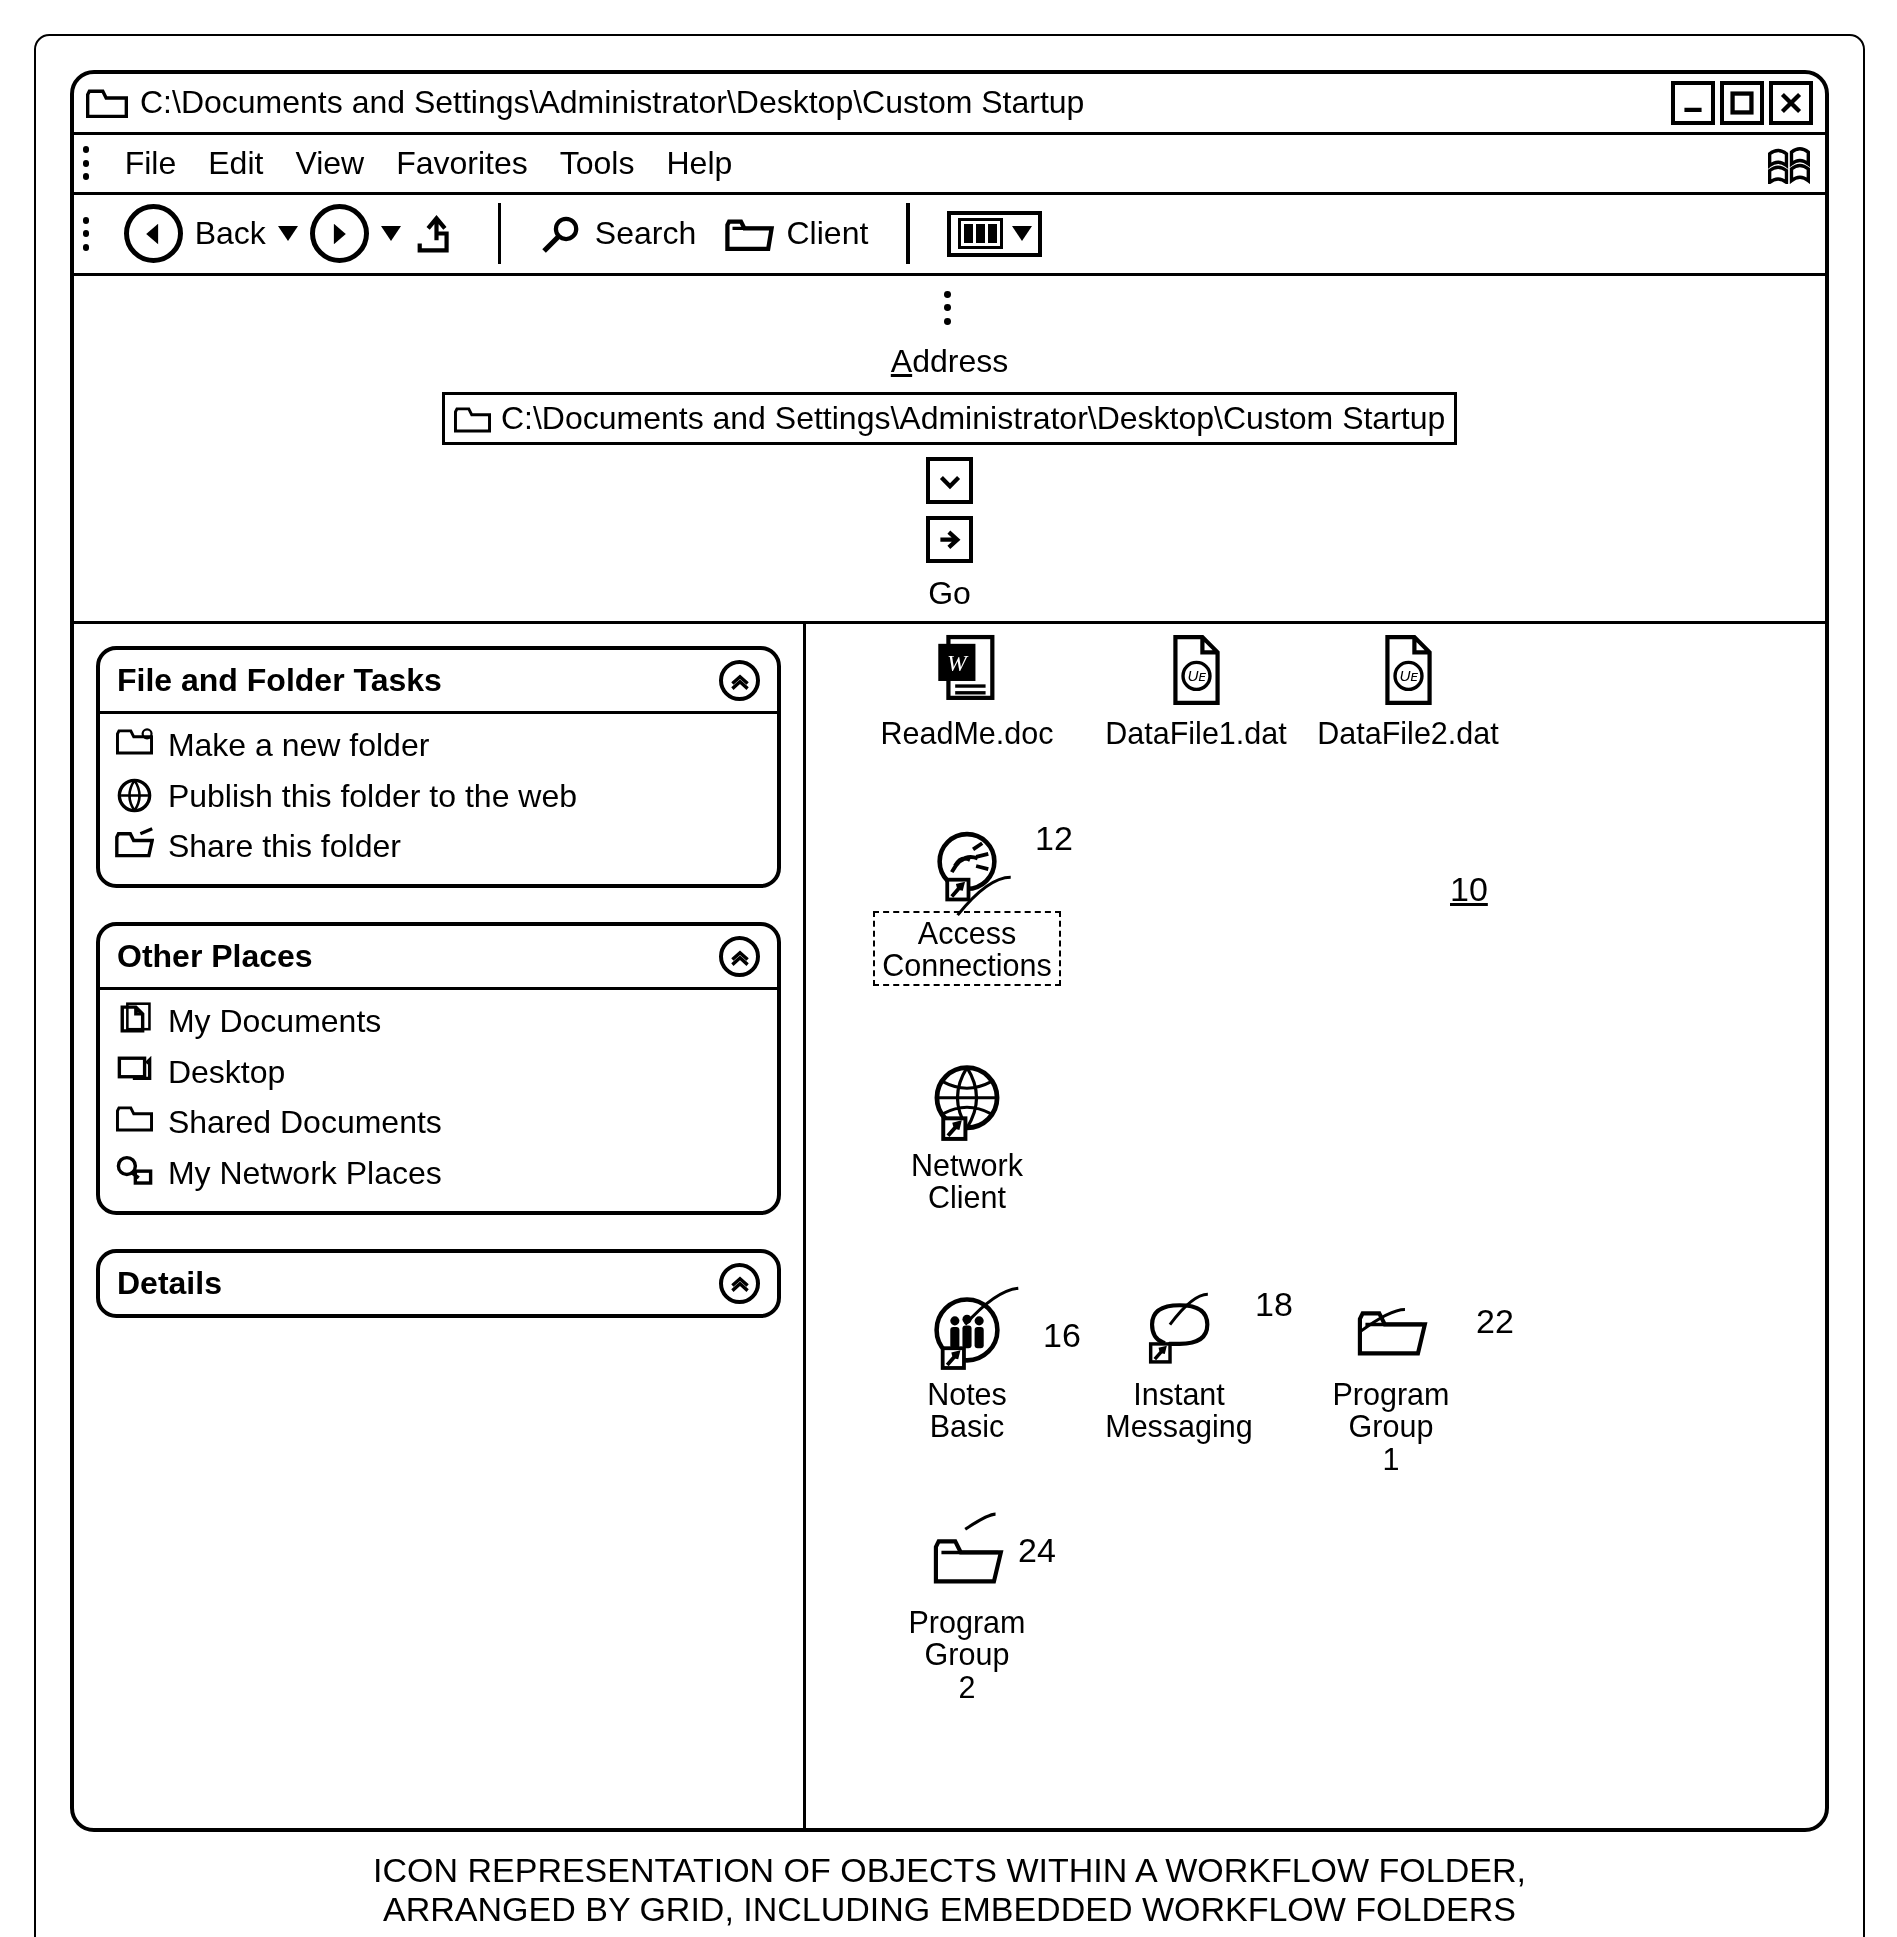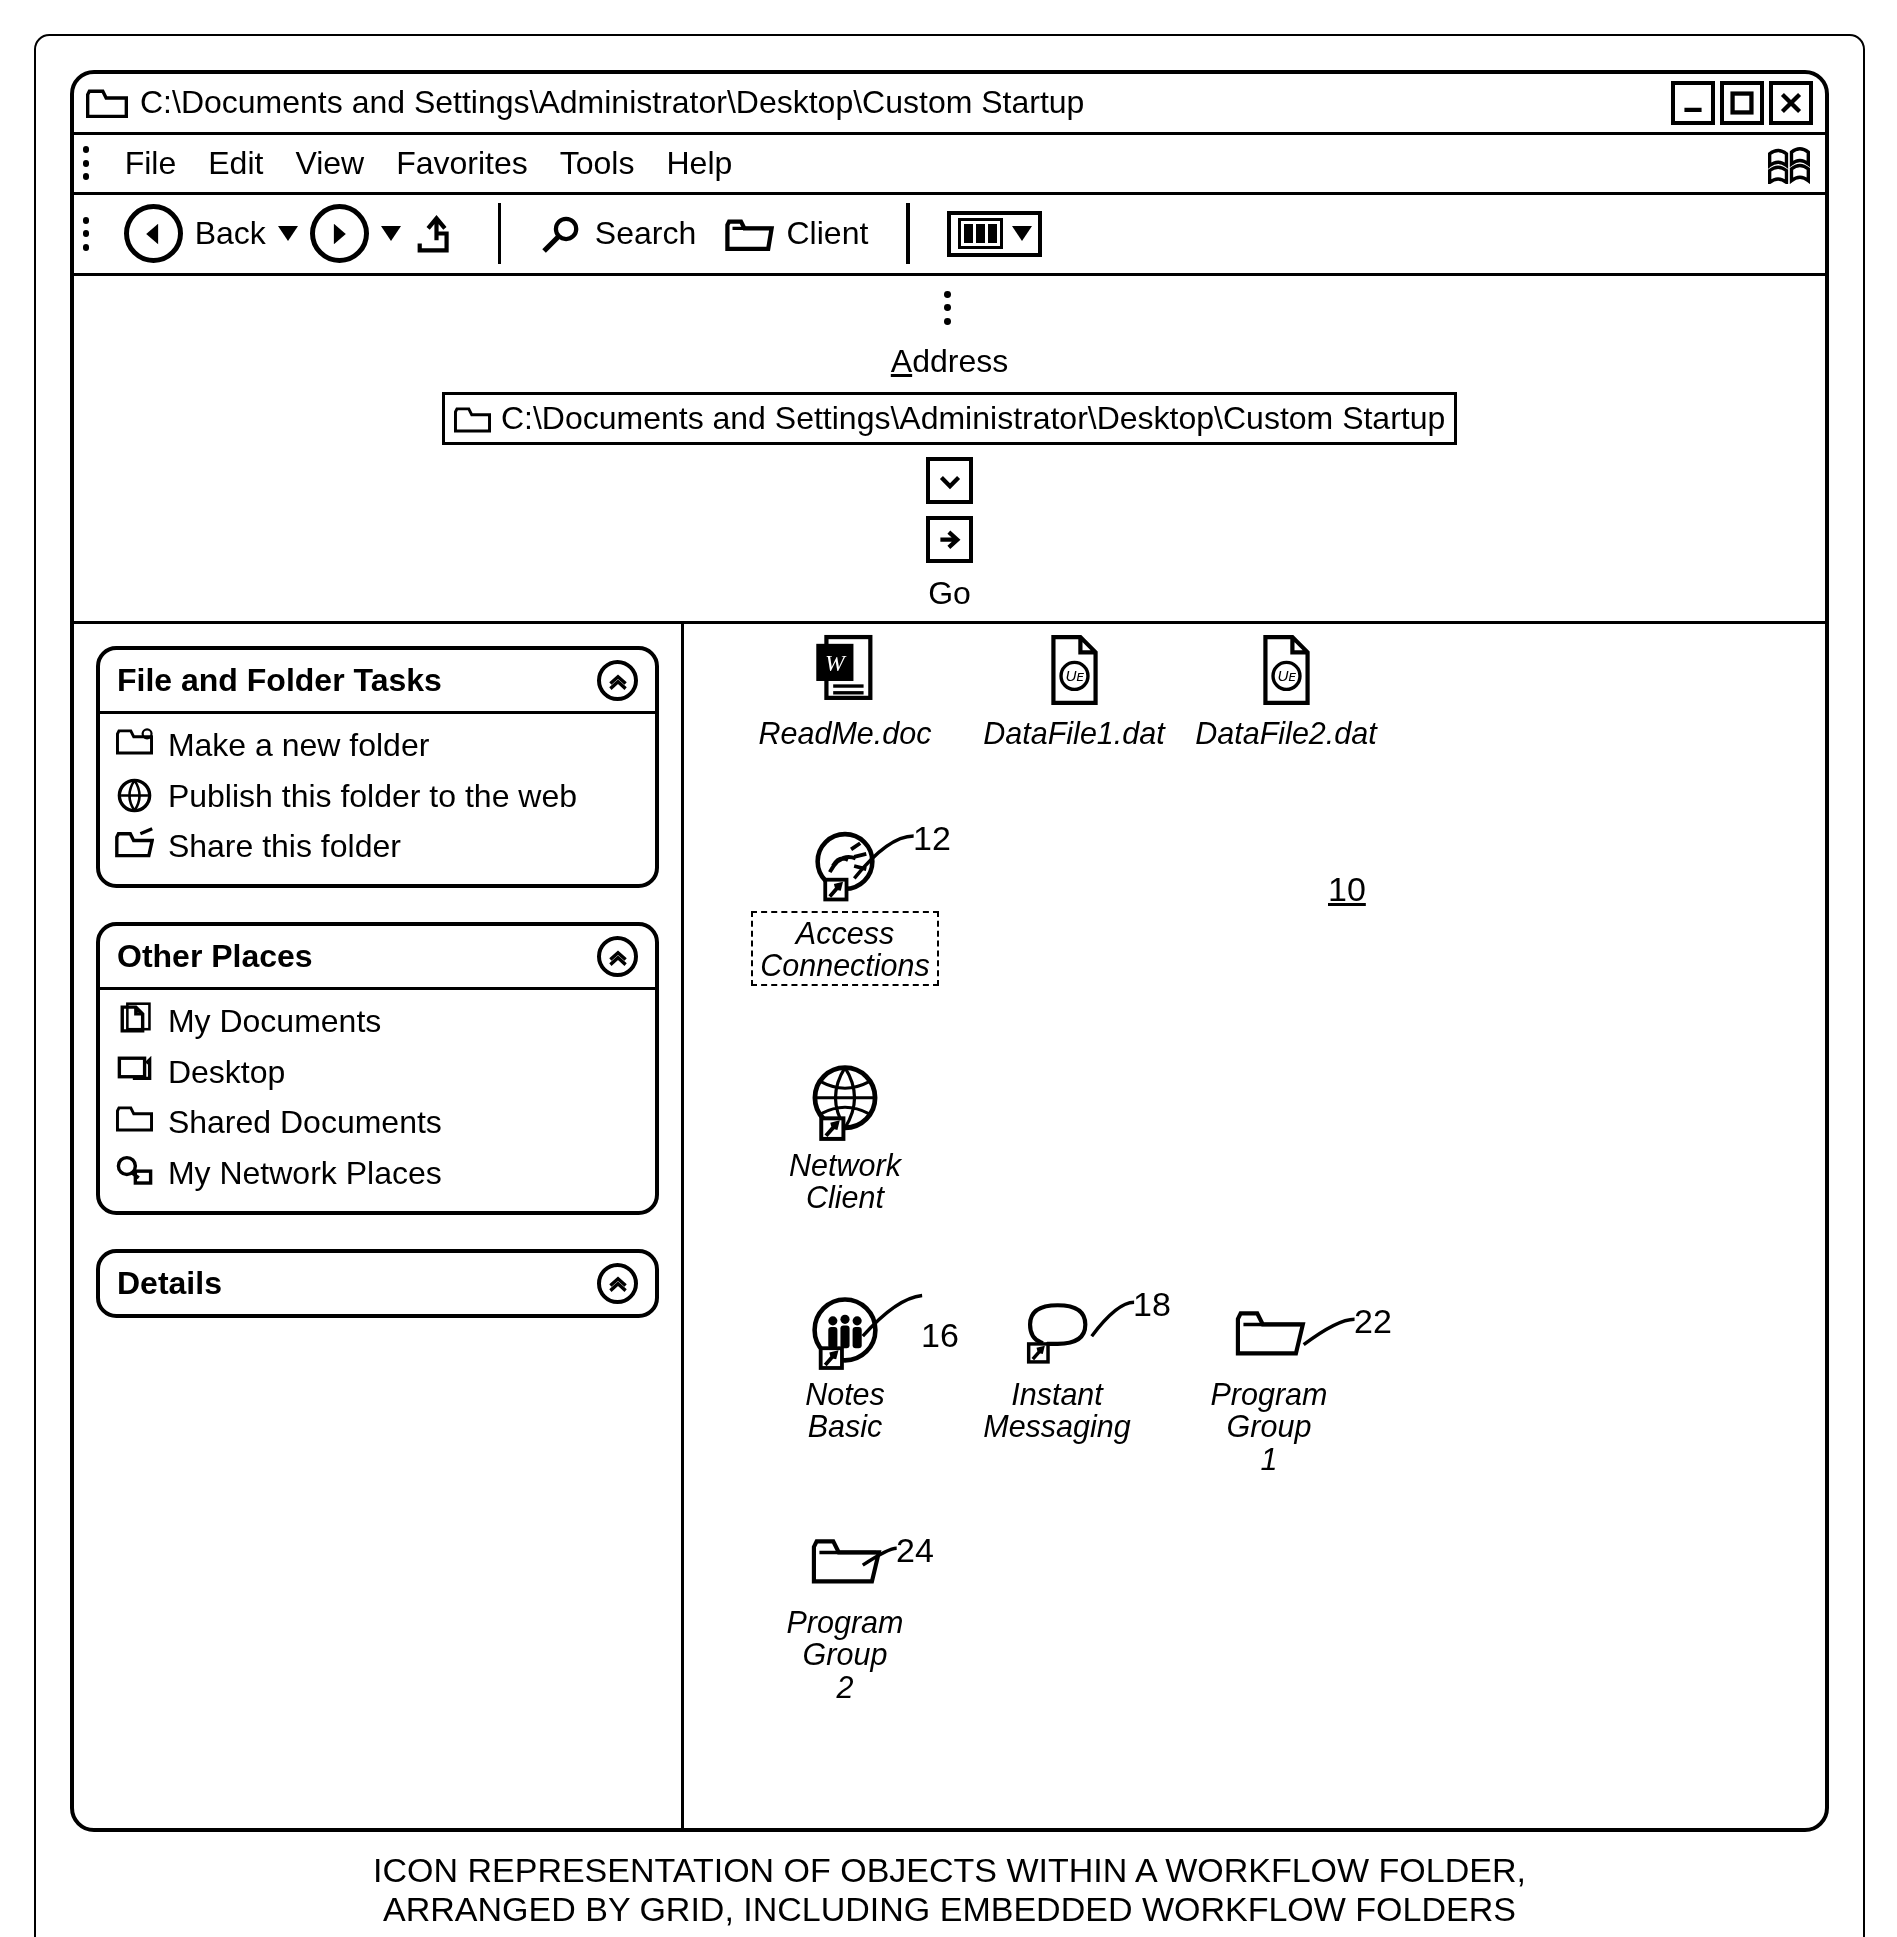--- a/index.html
+++ b/index.html
@@ -91,21 +91,21 @@
   }
   .sq-btn {
     width:47px; height:47px; border:4.2px solid #000;
     display:flex; align-items:center; justify-content:center;
   }
   
   .body {
     display:flex; min-height:1204px;
   }
   .sidebar {
-    width:610px; border-right:3.4px solid #000;
+    width:732px; border-right:3.4px solid #000;
     padding:22px;
     display:flex; flex-direction:column; gap:34px;
   }
   .panel {
     border:4.2px solid #000; border-radius:20.3px; overflow:hidden;
   }
   .panel-header {
     display:flex; align-items:center; justify-content:space-between;
     padding:10.2px 17px; border-bottom:3.4px solid #000;
   }
@@ -120,21 +120,21 @@
   .task-row .ic { width:39px; display:flex; justify-content:center; }
   .task-row .tx { flex:1; line-height:1.2; }
   
   .content { flex:1; position:relative; padding:17px; }
   .file-item {
     position:absolute; width:220px;
     display:flex; flex-direction:column; align-items:center;
     text-align:center; gap:8.5px;
   }
   .file-item .ic { width:76px; height:76px; display:flex; align-items:center; justify-content:center; }
-  .file-item .cap { font-size:30.5px; line-height:1.05;font-style:italic; }
+  .file-item .cap { font-size:30.5px; line-height:1.05; }
   .file-item.selected .cap { border:2.5px dashed #000; padding:3.4px 6.8px; }
   .callout-num { position:absolute; font-size:34px; }
   .underline { text-decoration: underline; }
   
   .caption-block { text-align:center; margin-top:18.6px; font-size:34px; line-height:1.15; }
   .fig-label { text-align:center; font-size:47px; margin-top:29px; }
   svg { display:block; }
 </style>
 </head>
 <body>

